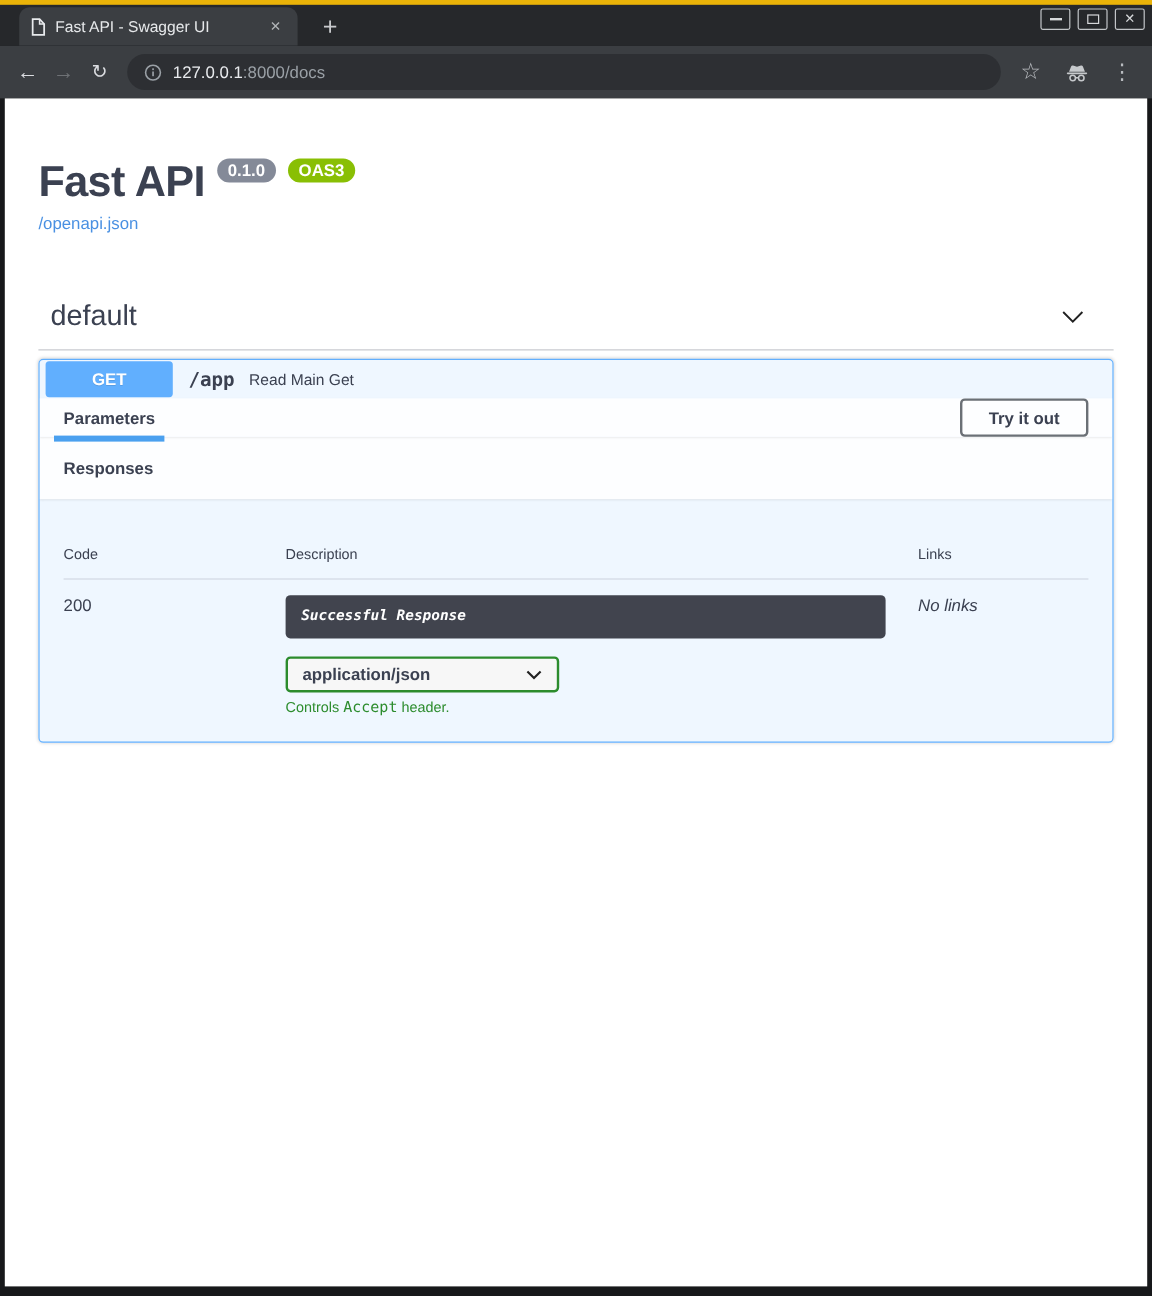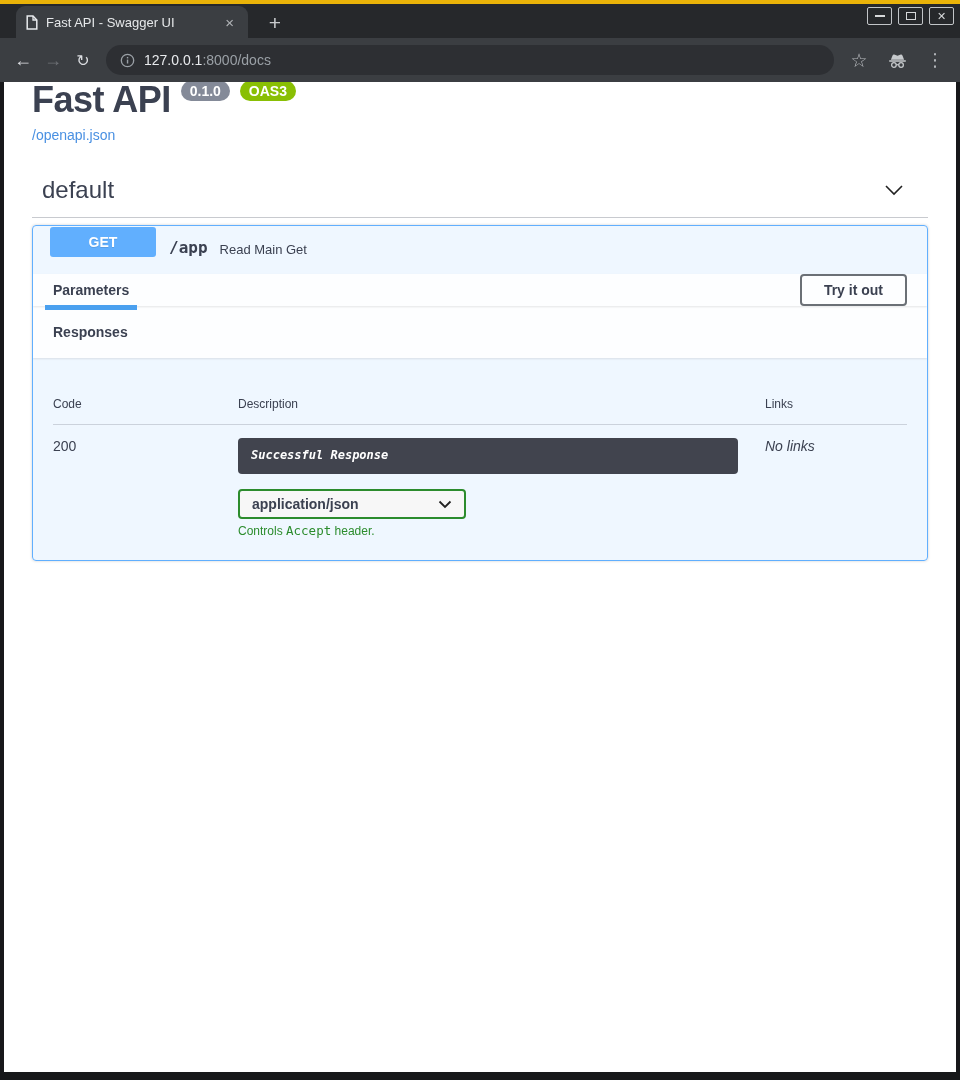--- a/index.html
+++ b/index.html
@@ -32,36 +32,36 @@
   .url .host { color:#e8eaed; }
   .url .rest { color:#9aa0a6; }
   .tool-right { display:flex; align-items:center; gap:12px; }
   .tool-icon { width:26px; height:26px; display:flex; align-items:center; justify-content:center;
                color:#b9bcc0; font-size:19px; }
 
   
   .viewport { margin:0 4px; height:990px; background:#ffffff; overflow:hidden; }
   .swagger { padding:0 28px; color:#3b4151; }
 
-  .info { }
+  .info { margin-top:51px; }
   .info-title-row { display:flex; align-items:center; }
   .page-title { font-size:36px; font-weight:bold; color:#3b4151; line-height:1; letter-spacing:-.5px; }
   .badge { font-size:14px; font-weight:bold; color:#fff; border-radius:57px; padding:3px 9px;
            margin-left:10px; transform:translateY(-9px); line-height:1; display:inline-block; }
   .badge.version { background:rgba(125,132,146,.95); }
   .badge.oas { background:#89bf04; }
   .spec-link { display:inline-block; margin-top:9px; color:#4990e2; font-size:14px; text-decoration:none; cursor:pointer; }
 
-  .tag-section { margin-top:32px; display:flex; justify-content:space-between; align-items:center;
+  .tag-section { margin-top:54px; display:flex; justify-content:space-between; align-items:center;
                  border-bottom:1px solid rgba(59,65,81,.28); padding:0 24px 13px 10px; cursor:pointer; }
   .tag-title { font-size:24px; color:#3b4151; }
 
   .opblock { margin-top:7px; border:1px solid #61affe; border-radius:4px;
              background:rgba(97,175,254,.1); box-shadow:0 0 3px rgba(0,0,0,.19); overflow:hidden; }
-  .op-summary { display:flex; align-items:flex-end; padding:17px; height:48px; cursor:pointer; }
+  .op-summary { display:flex; align-items:center; padding:5px; height:32px; cursor:pointer; }
   .method-btn { background:#61affe; color:#fff; font-weight:bold; font-size:14px; width:106px;
                 text-align:center; padding:7px 0; border-radius:3px; text-shadow:0 1px 0 rgba(0,0,0,.1); }
   .op-path { font-family:"DejaVu Sans Mono", monospace; font-size:16px; font-weight:bold;
              color:#3b4151; margin-left:13px; }
   .op-desc { font-size:13px; color:#3b4151; margin-left:12px; }
 
   .sec-header { display:flex; justify-content:space-between; align-items:center; height:32px;
                 background:rgba(255,255,255,.85); padding:8px 20px; box-shadow:0 1px 2px rgba(0,0,0,.1);
                 position:relative; }
   .tab-item { position:relative; font-size:14px; font-weight:bold; color:#3b4151; cursor:pointer; }

